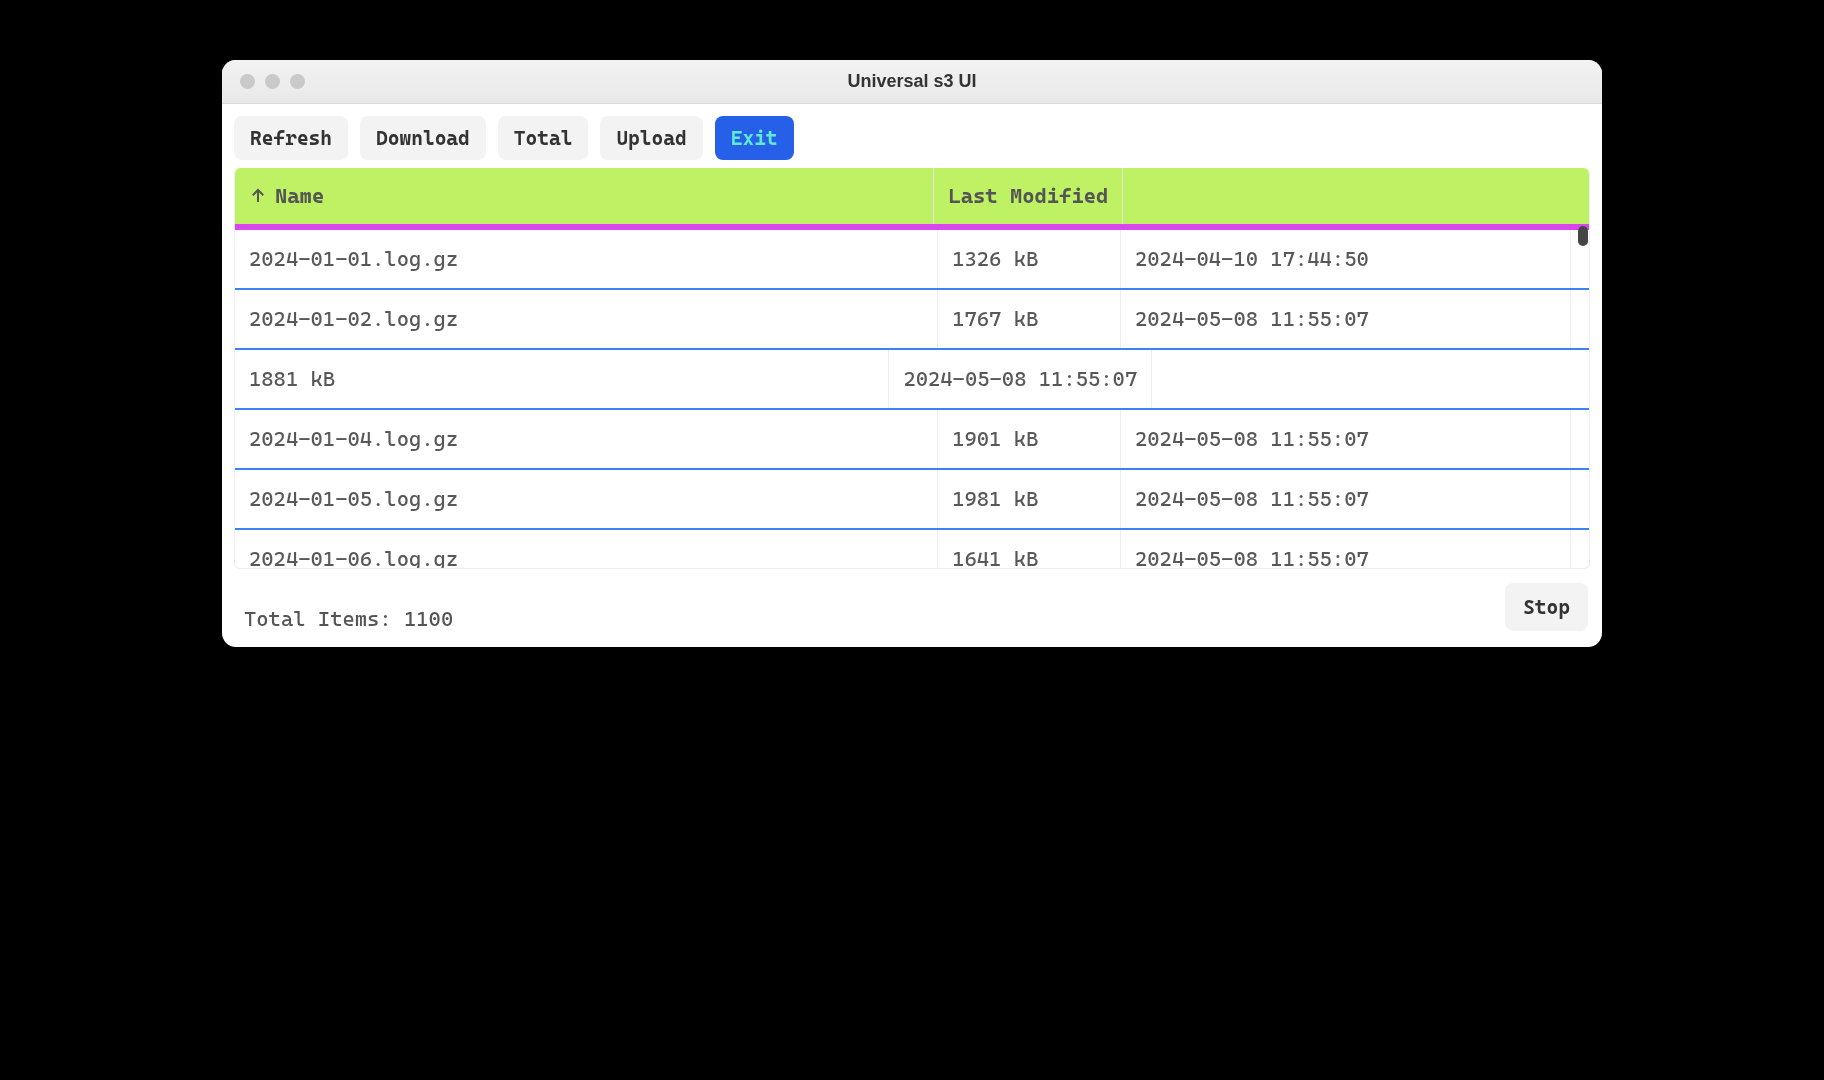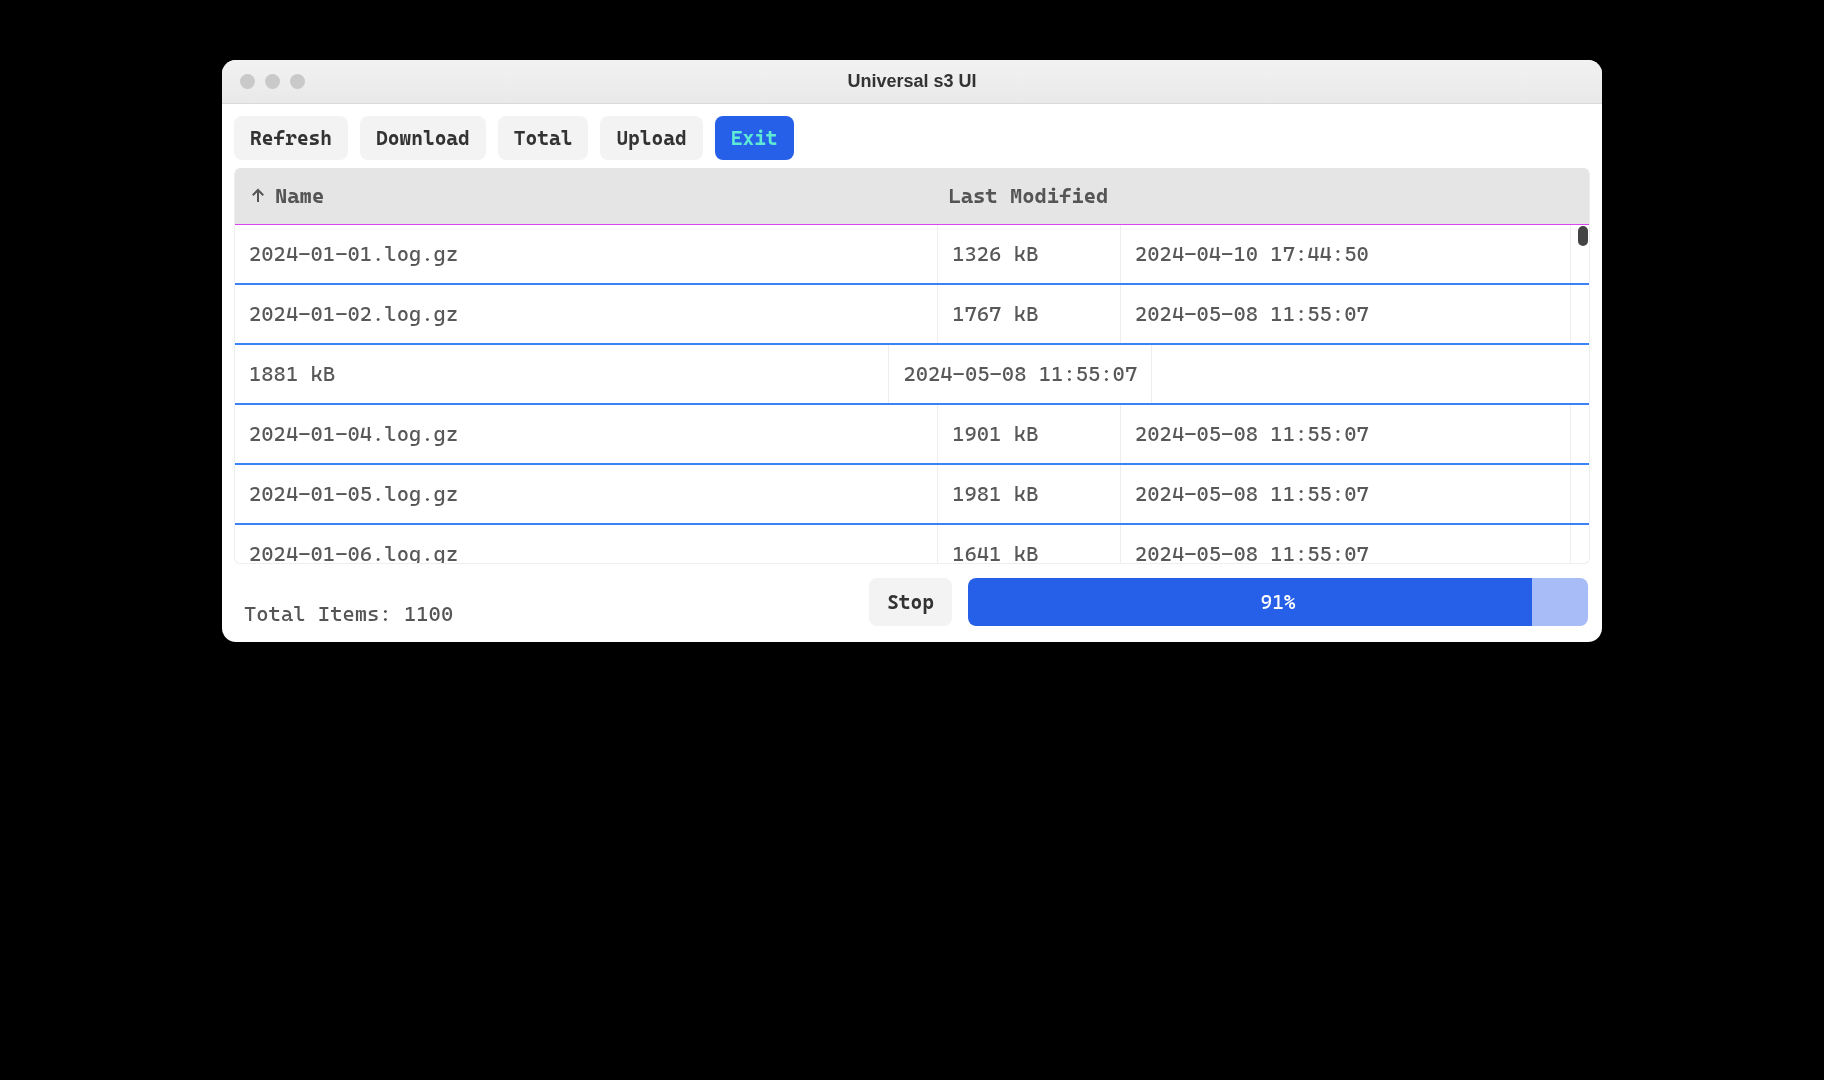--- a/index.html
+++ b/index.html
@@ -87,22 +87,22 @@
       margin: 0 12px;
       border: 1px solid #eee;
       border-top: none;
       border-radius: 6px;
       overflow: hidden;
       position: relative;
     }
     .thead {
       display: grid;
       grid-template-columns: 1fr 0.26fr 0.64fr 18px;
-      background: #e5e5e5;
-      border-bottom: 1px solid #d946ef;
+      background: #bef264;
+      border-bottom: 6px solid #d946ef;
     }
     .th {
       padding: 16px 14px;
       font-weight: 700;
       font-size: 21px;
       color: #555;
       border-right: 1px solid #e4e4e4;
       display: flex;
       align-items: center;
       gap: 8px;
@@ -260,18 +260,14 @@
           <div class="td" style="padding: 0px;"></div>
         </div>
       </div>
     <div class="scrollbar-thumb"></div>
   </div>
 
   <div class="footer">
     <div class="total"><span>Total Items: </span><span>1100</span></div>
     <div class="spacer"></div>
     <button class="stop">Stop</button>
-    <div class="progress">
-      <div class="progress-fill" id="progress-fill" style="width: 91%;"></div>
-      <div class="progress-label">91%</div>
-    </div>
   </div>
 </div>
 
 </body></html>

